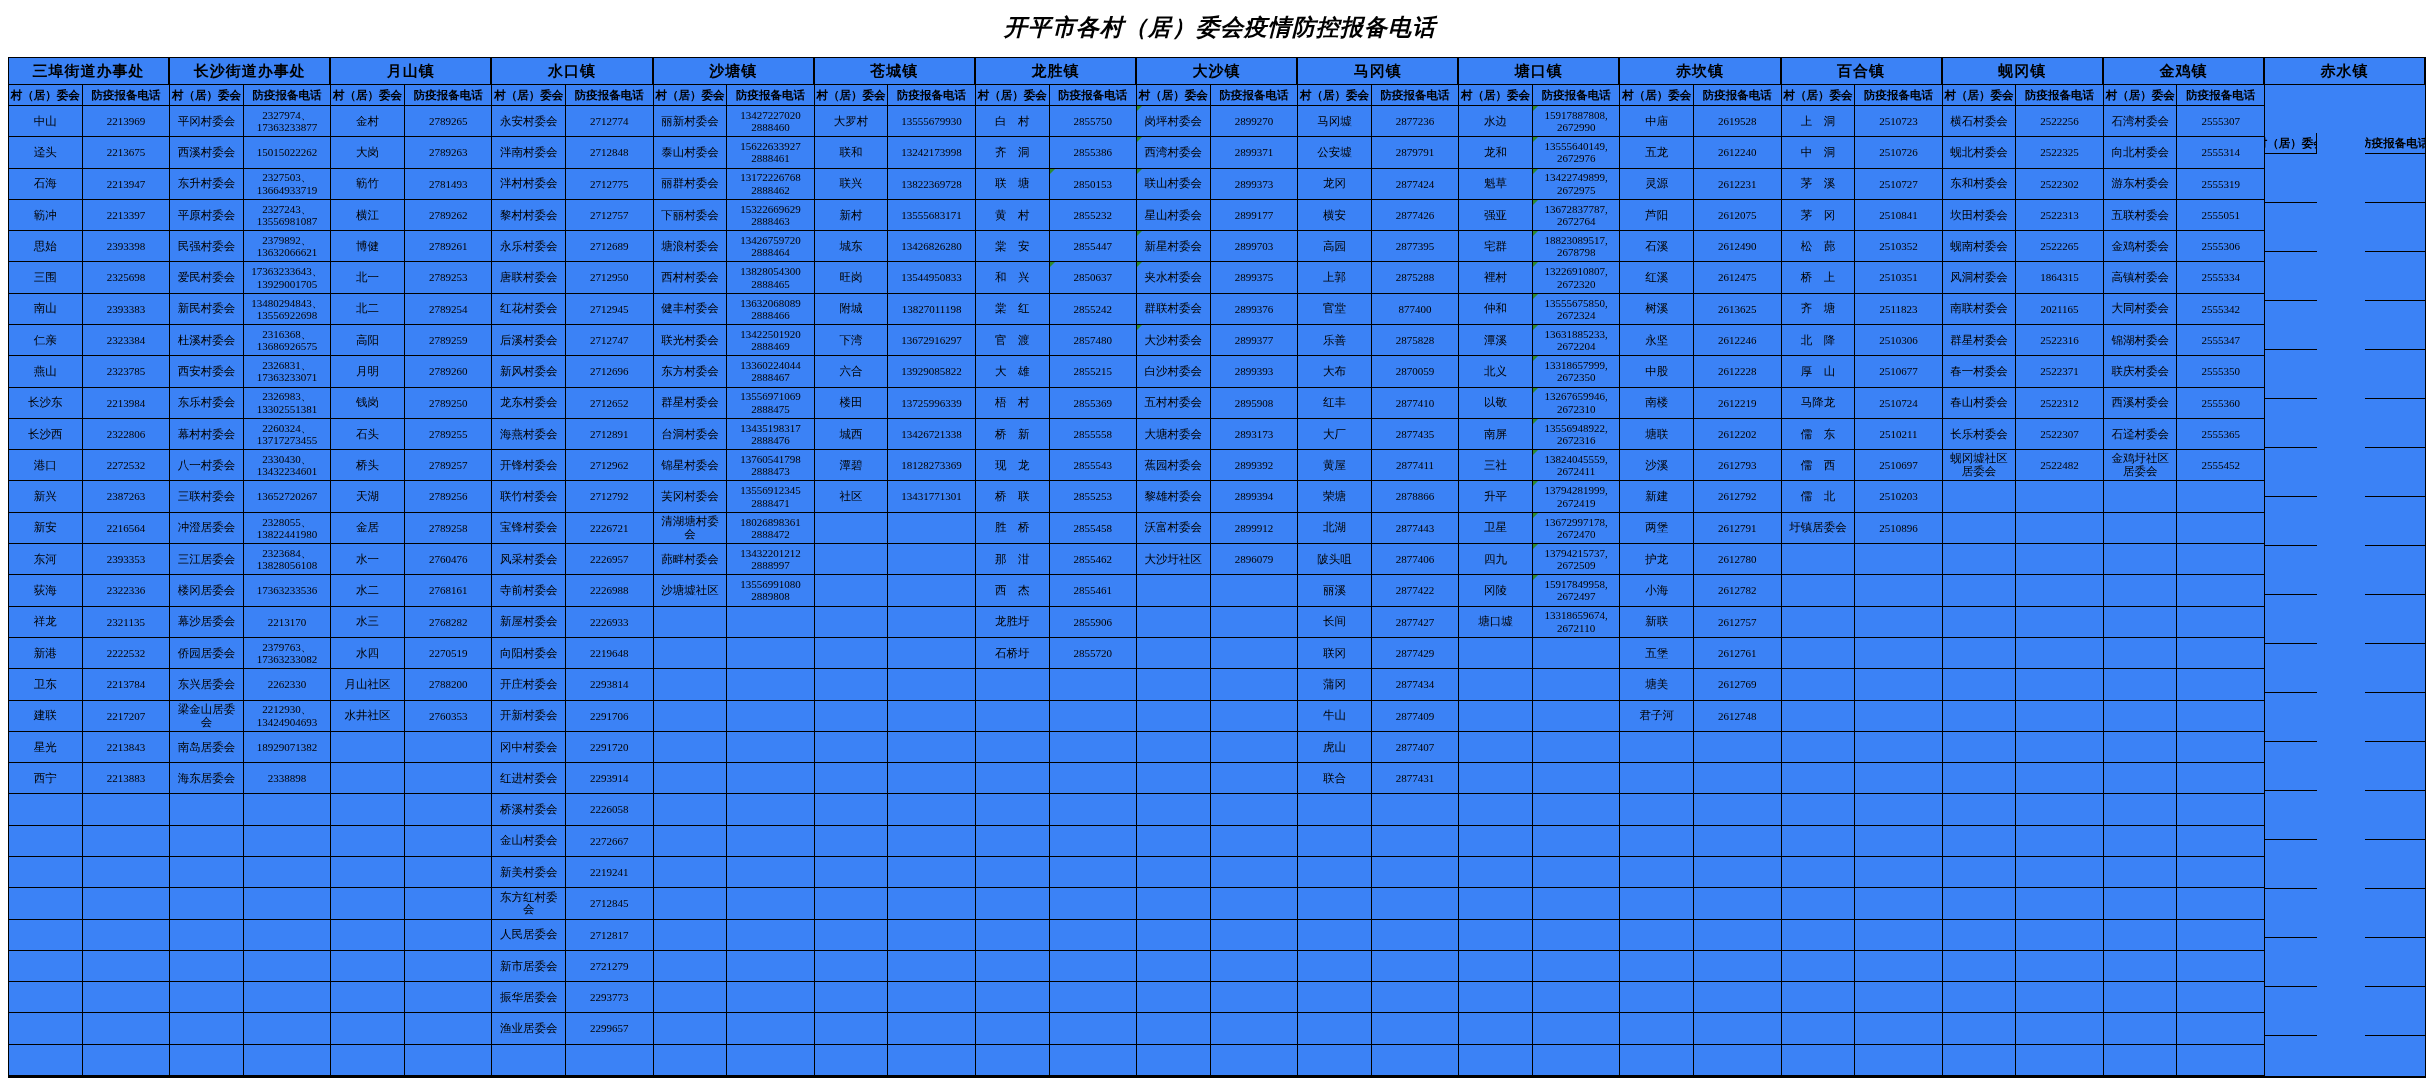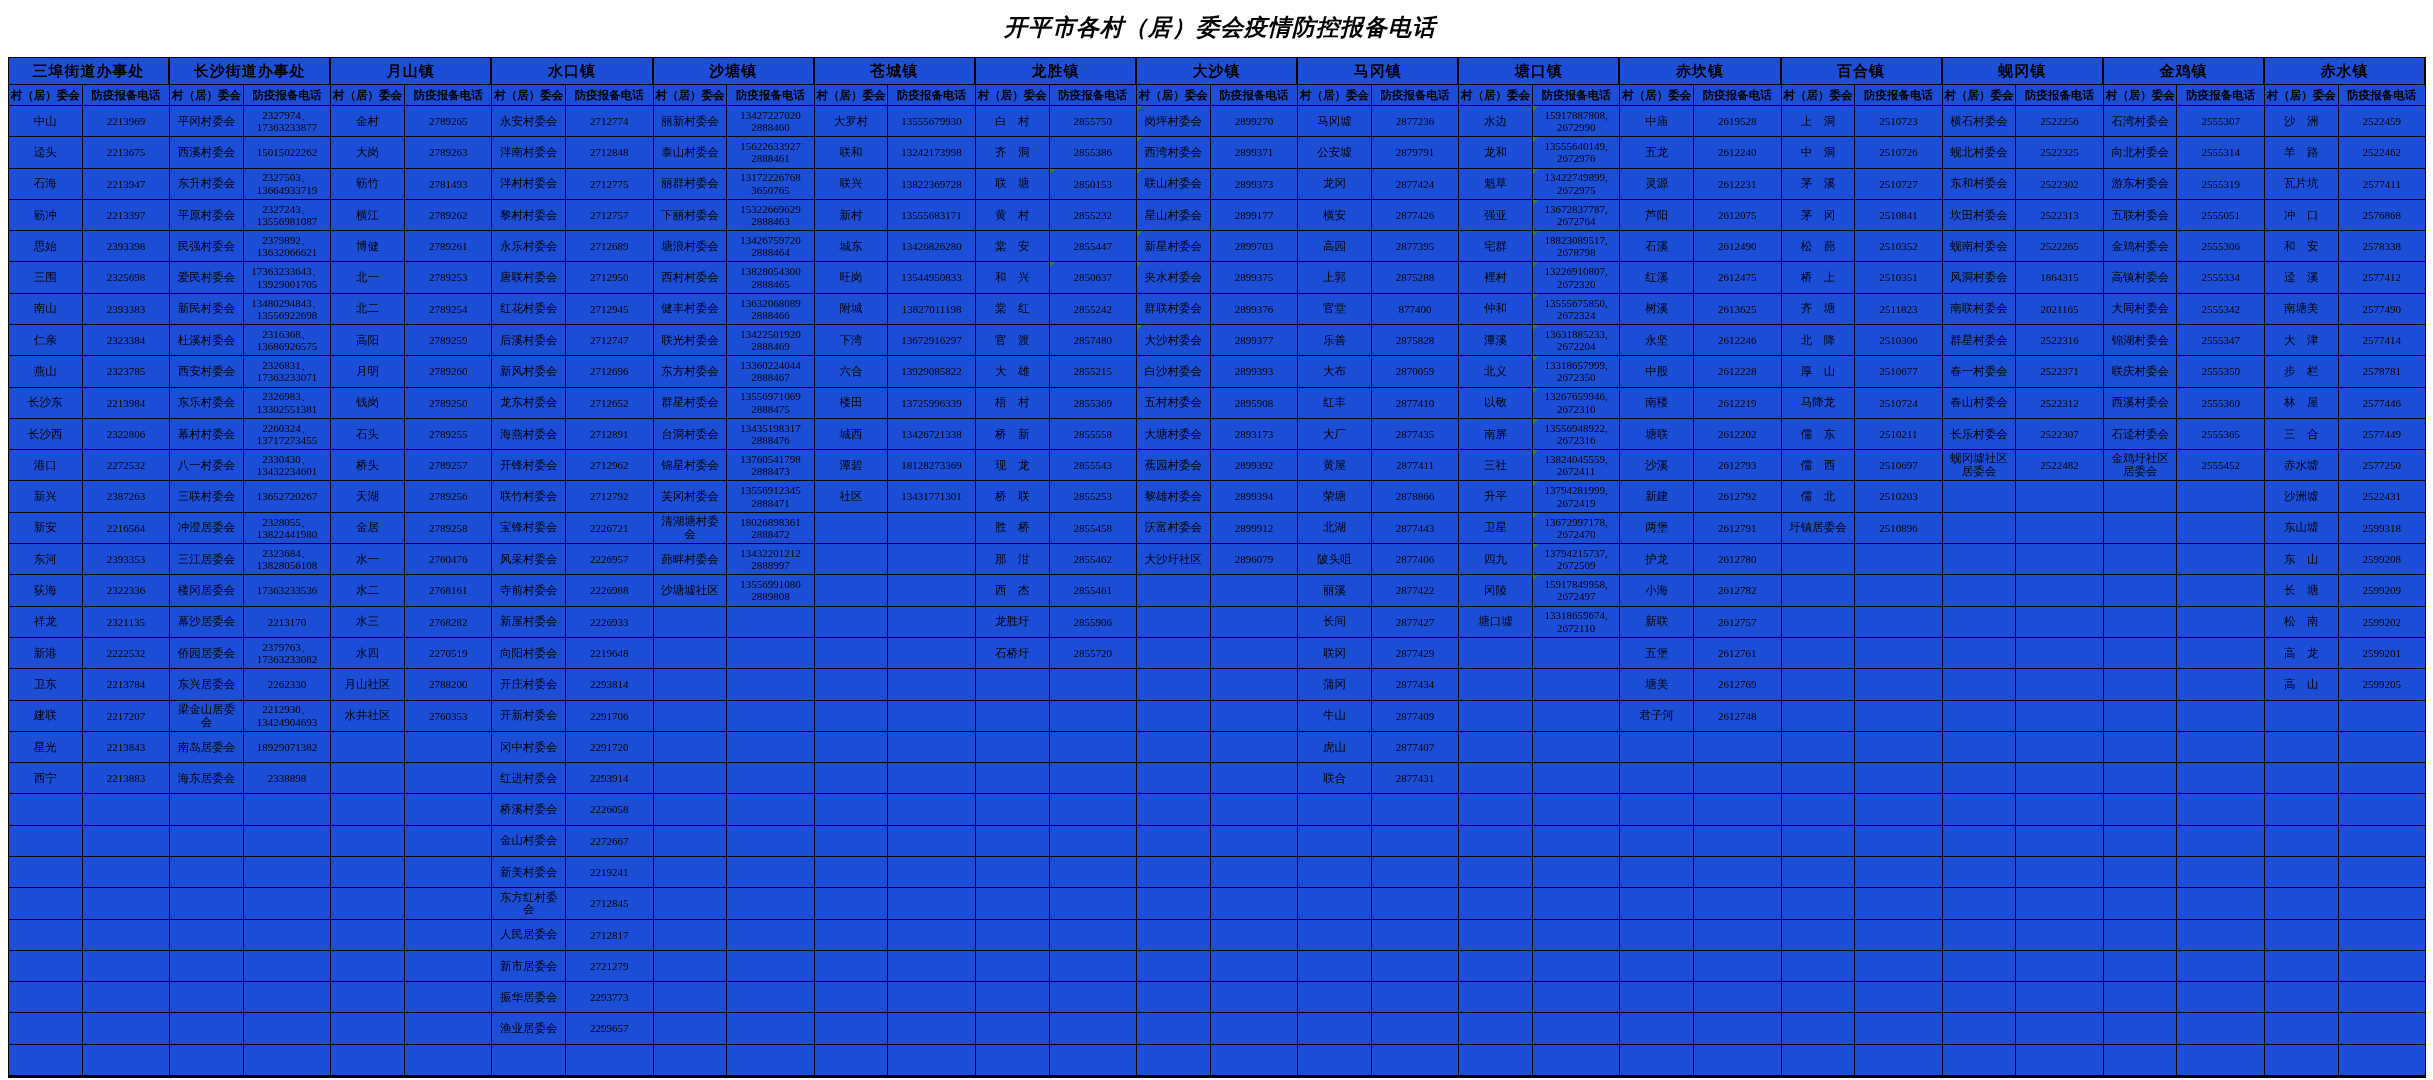--- a/index.html
+++ b/index.html
@@ -7,29 +7,29 @@
     width:2433px;height:1080px;position:relative;overflow:hidden;
     font-family:"Liberation Serif","DejaVu Serif",serif;color:#000;
   }
   .page-title{
     position:absolute;top:12px;left:820px;width:800px;text-align:center;
     font-size:23px;font-weight:bold;letter-spacing:1px;white-space:nowrap;font-style:italic;
   }
   .table-wrap{
     position:absolute;left:8px;top:57px;width:2418px;height:1021px;
     display:flex;border:1px solid #000;border-bottom-width:2px;box-sizing:border-box;
-    background:#1d4ed8;
+    background:#3b82f6;
   }
   .group{
     flex:1 1 0;min-width:0;display:grid;
     grid-template-columns:46fr 54fr;
     grid-template-rows:27px 21px repeat(31, 1fr);
     border-right:1px solid #000;box-sizing:border-box;
   }
-  .group:last-child{border-right:none;}
+  .group:last-child{border-right:none;gap:48px;}
   .cell{
     border-right:1px solid #000;border-bottom:1px solid #000;
     display:flex;align-items:center;justify-content:center;text-align:center;
     box-sizing:border-box;overflow:hidden;position:relative;
     padding:0 2px;line-height:1.12;
   }
   .cell:nth-child(2n+1){}
   .cell.last-col{border-right:none;}
   .town-header{
     grid-column:1 / span 2;font-weight:bold;font-size:15px;letter-spacing:1px;
@@ -335,21 +335,21 @@
       <div class="cell col-header">村（居）委会</div>
       <div class="cell col-header last-col">防疫报备电话</div>
       <div class="cell name-cell">丽新村委会</div>
       <div class="cell phone-cell last-col">13427227020
 2888460</div>
       <div class="cell name-cell">泰山村委会</div>
       <div class="cell phone-cell last-col">15622633927
 2888461</div>
       <div class="cell name-cell">丽群村委会</div>
       <div class="cell phone-cell last-col">13172226768
-3650765</div>
+2888462</div>
       <div class="cell name-cell">下丽村委会</div>
       <div class="cell phone-cell last-col">15322669629
 2888463</div>
       <div class="cell name-cell">塘浪村委会</div>
       <div class="cell phone-cell last-col">13426759720
 2888464</div>
       <div class="cell name-cell">西村村委会</div>
       <div class="cell phone-cell last-col">13828054300
 2888465</div>
       <div class="cell name-cell">健丰村委会</div>

